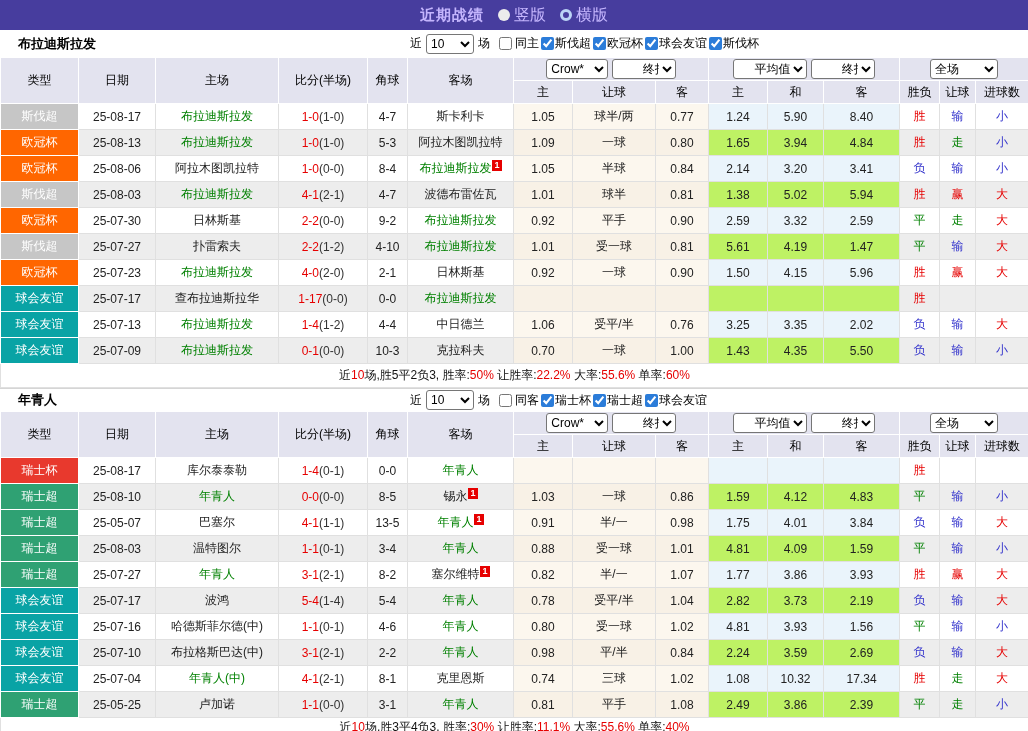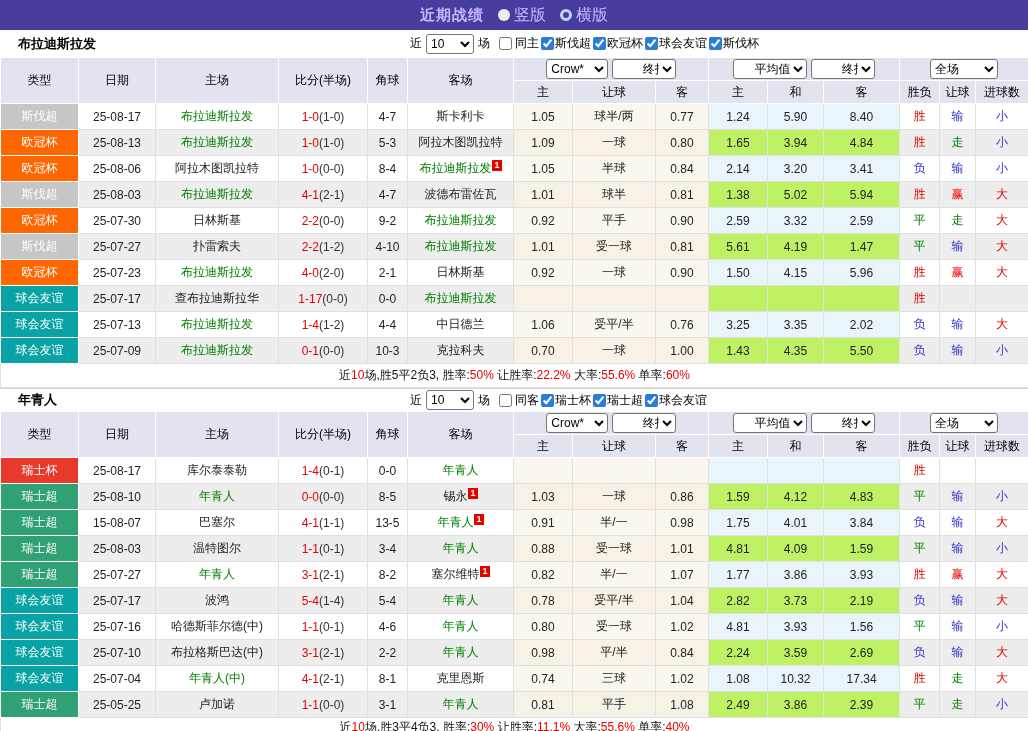--- a/index.html
+++ b/index.html
@@ -410,21 +410,21 @@
             <td class="cream">0.86</td>
             <td class="blue">1.59</td>
             <td class="blue">4.12</td>
             <td class="blue">4.83</td>
             <td class="grn">平</td>
             <td class="blu">输</td>
             <td class="blu">小</td>
           </tr>
           <tr class="">
             <td class="type" style="background:#2fa173">瑞士超</td>
-            <td>15-08-07</td>
+            <td>25-05-07</td>
             <td><span><span class="teamtxt">巴塞尔</span></span></td>
             <td><span class="ft">4-1</span><span class="half">(1-1)</span></td>
             <td>13-5</td>
             <td><span><span class="teamtxt focus">年青人</span><span class="mark">1</span></span></td>
             <td class="cream">0.91</td>
             <td class="cream">半/一</td>
             <td class="cream">0.98</td>
             <td class="blue">1.75</td>
             <td class="blue">4.01</td>
             <td class="blue">3.84</td>

